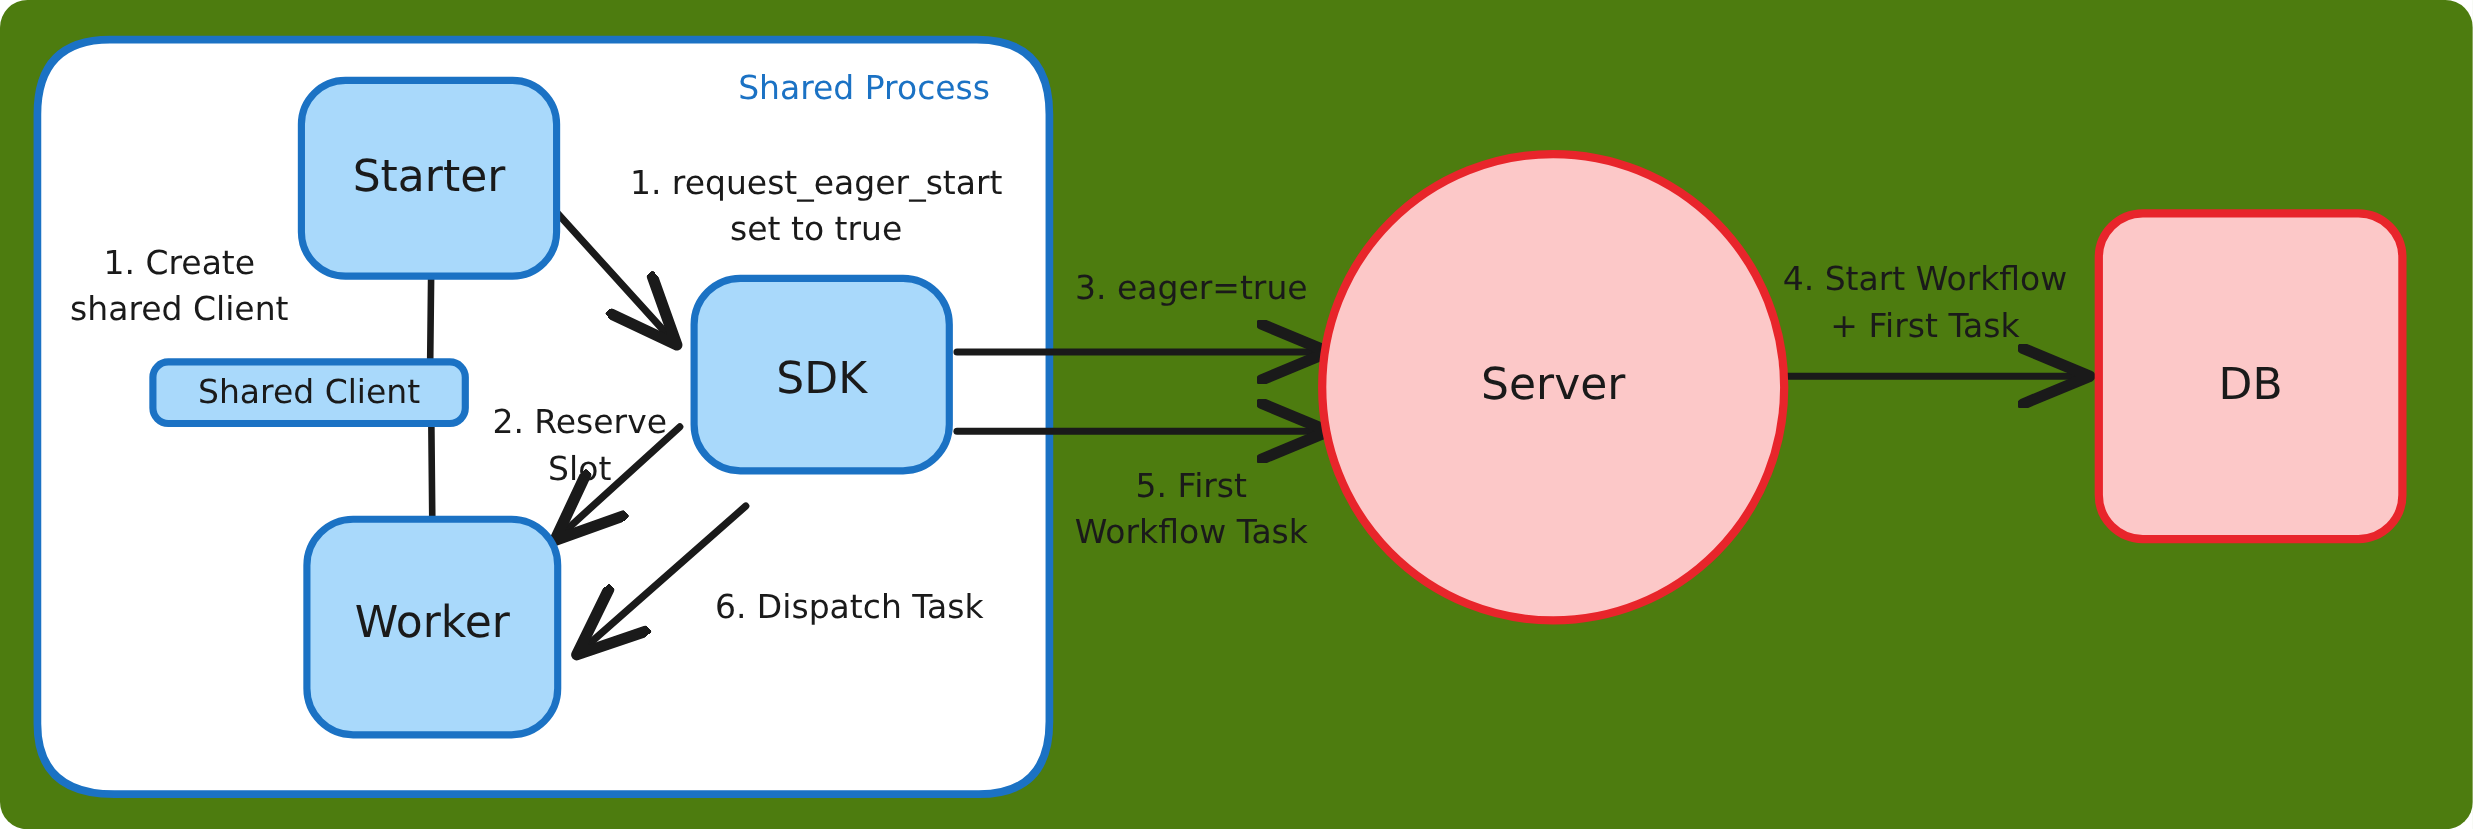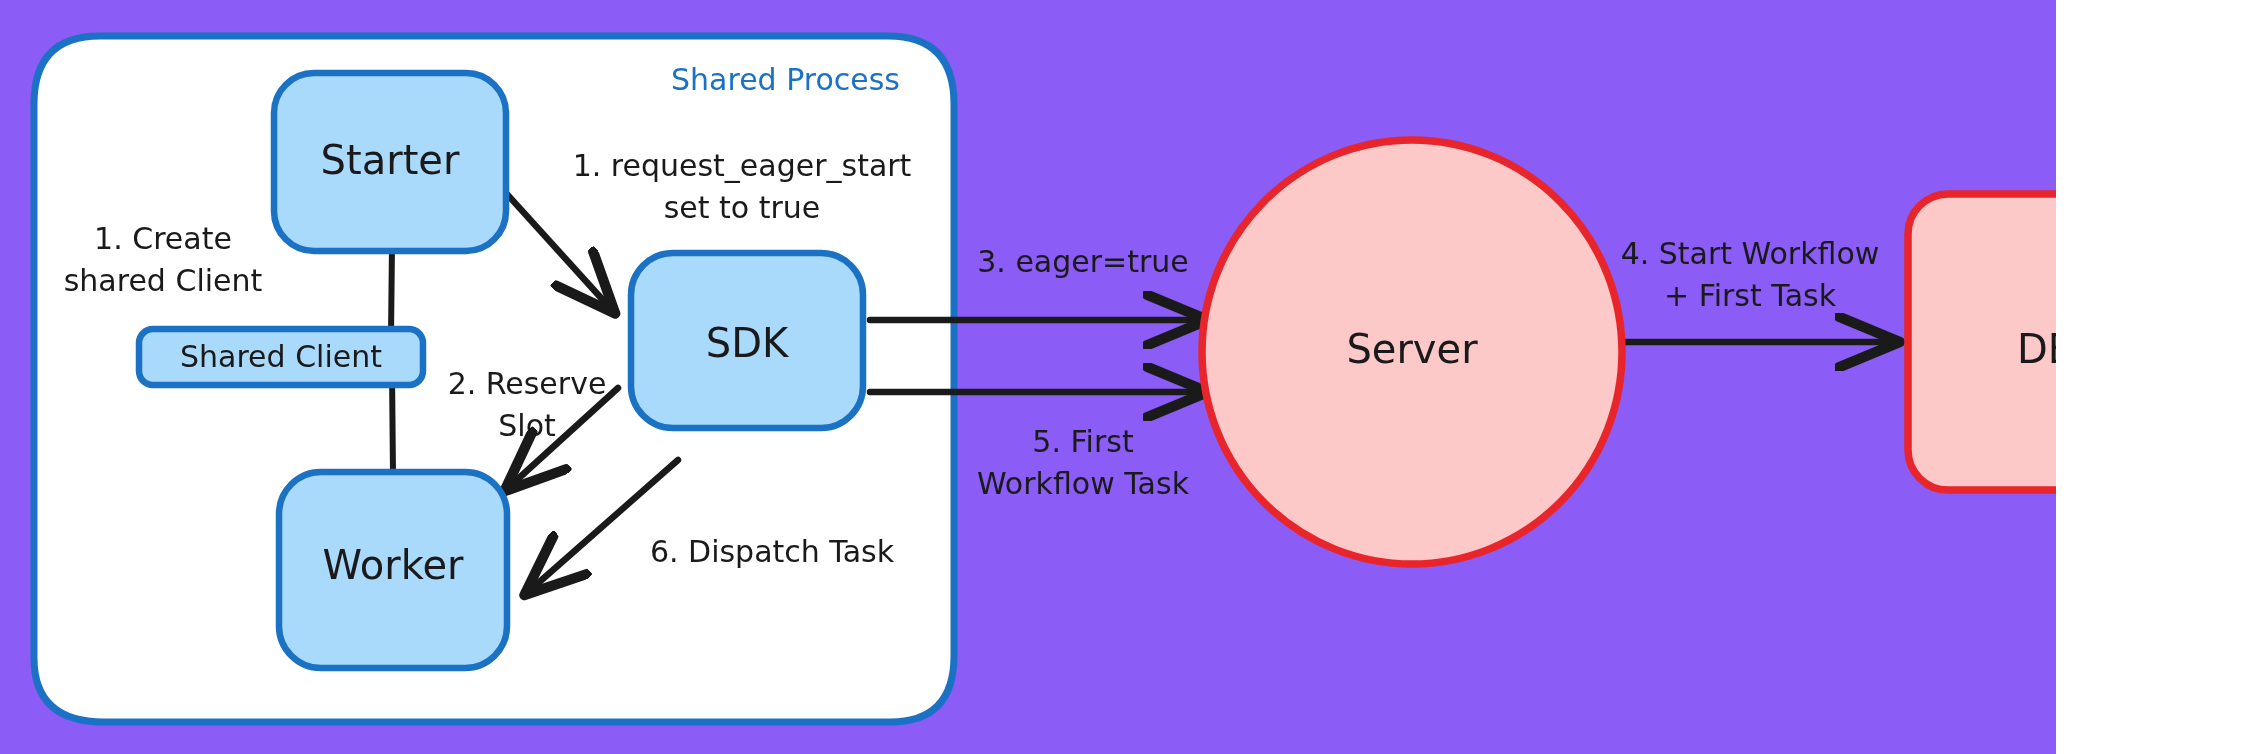--- a/index.html
+++ b/index.html
@@ -3,25 +3,26 @@
 <meta charset="utf-8">
 <title>Shared Process Eager Workflow Start Diagram</title>
 <style>
   html, body {
     margin: 0;
     padding: 0;
     background: #ffffff;
   }
   #canvas {
     position: relative;
-    width: 2056px;
+    width: 2248px;
     height: 754px;
-    background: #8b5cf6;
+    background: #4d7c0f;
     overflow: hidden;
     font-family: "DejaVu Sans", sans-serif;
+    border-radius: 25px;
   }
   #diagram-svg {
     position: absolute;
     left: 0;
     top: 0;
     width: 2248px;
     height: 754px;
   }
   .node-label {
     font-family: "DejaVu Sans", sans-serif;

